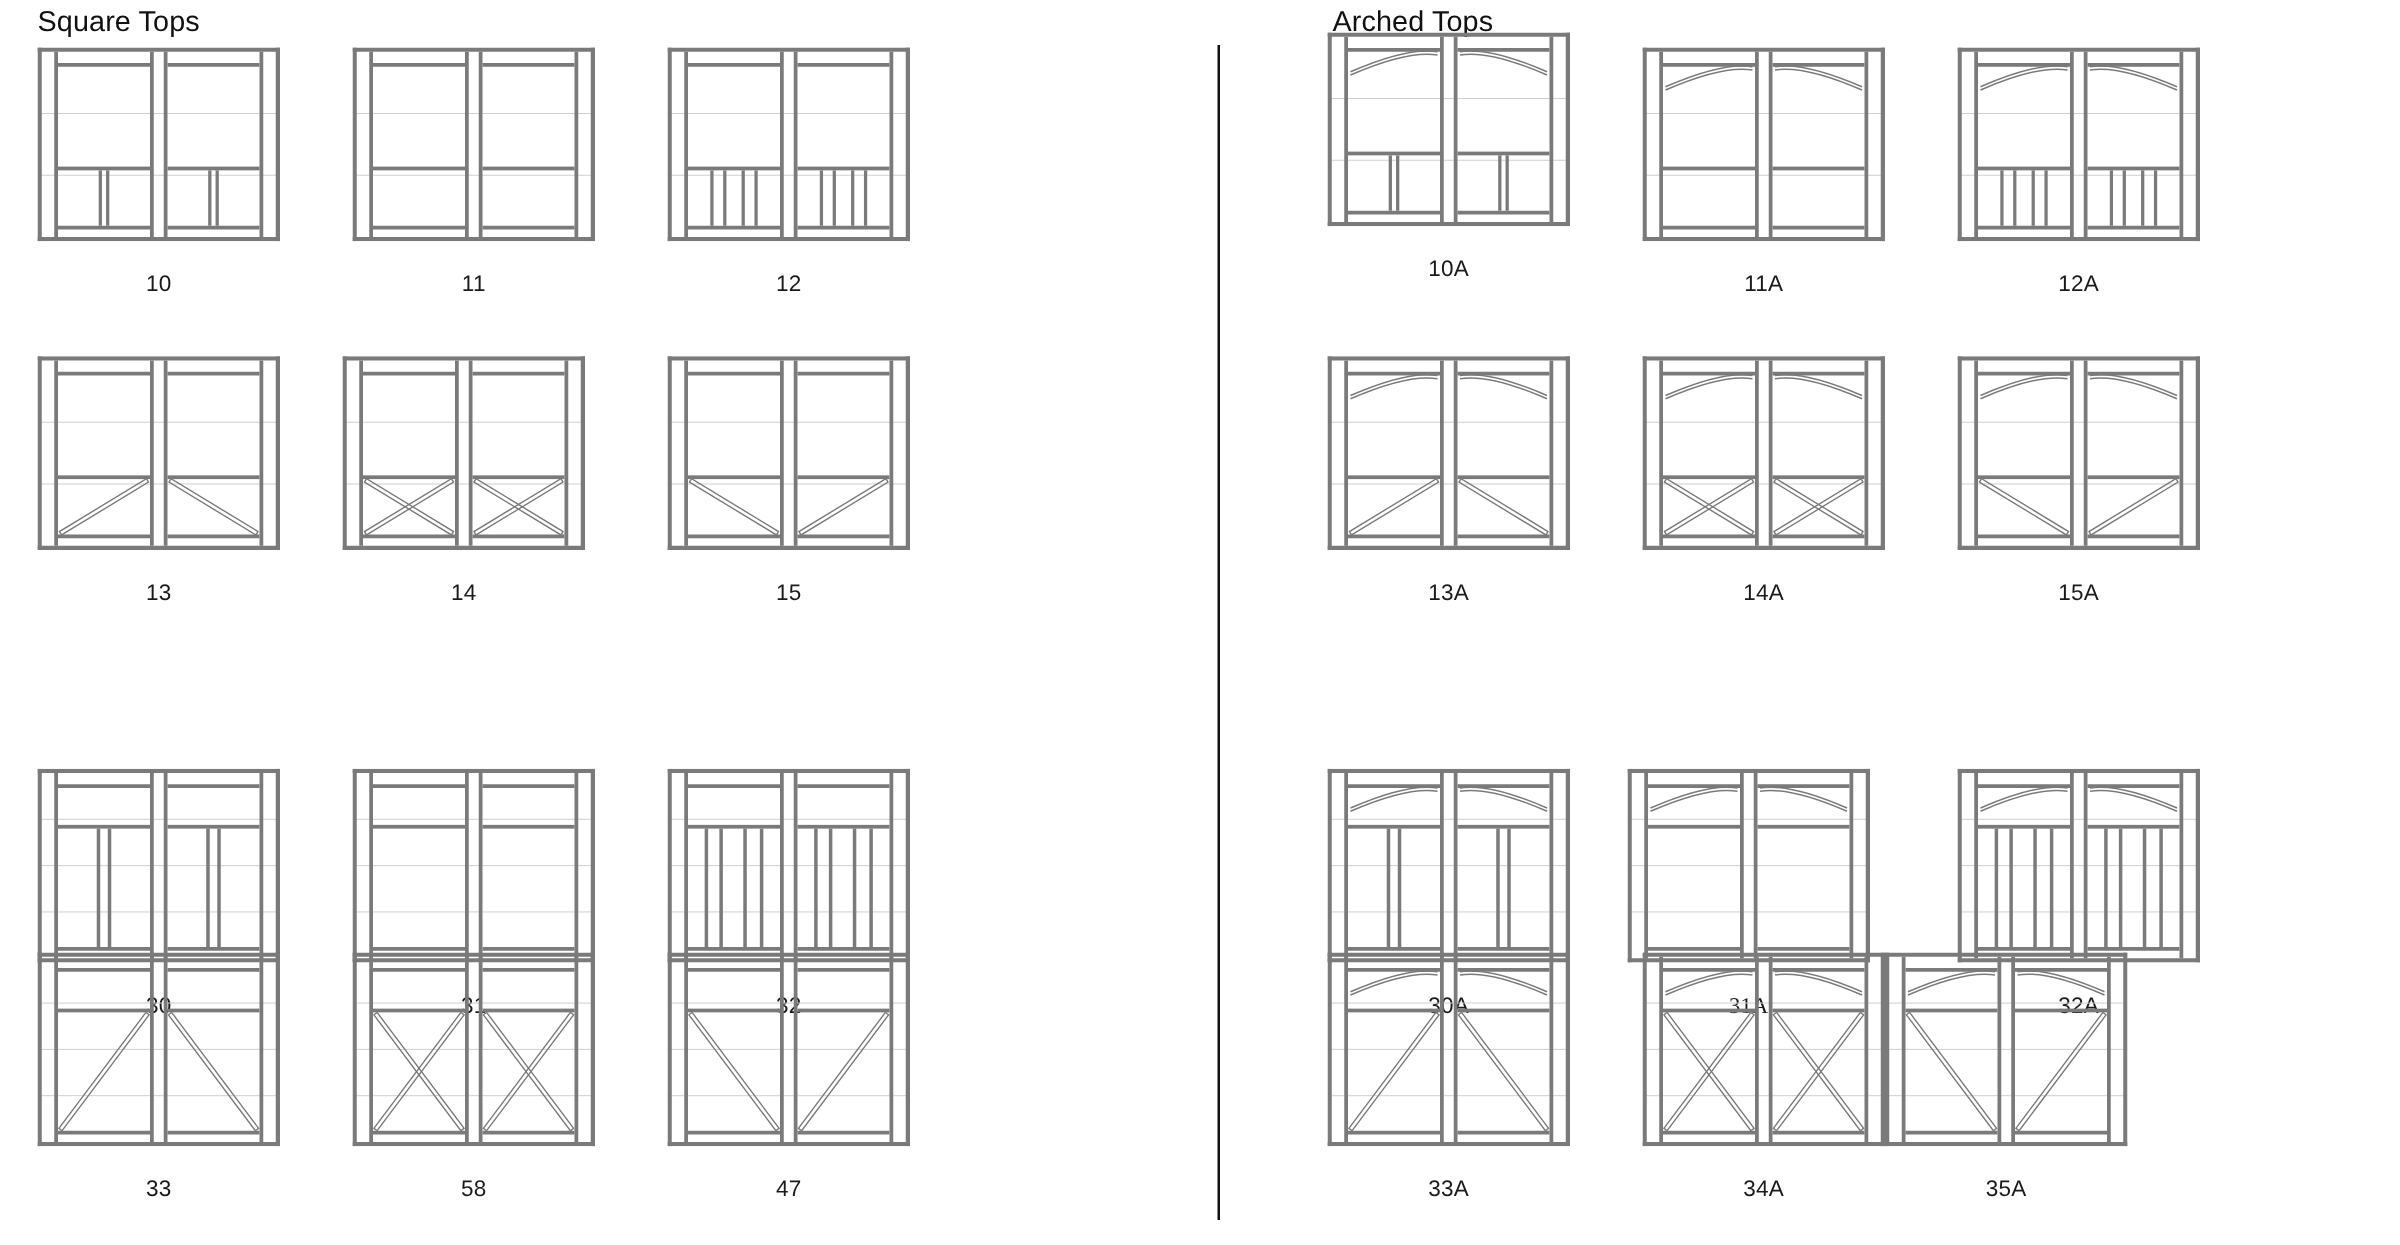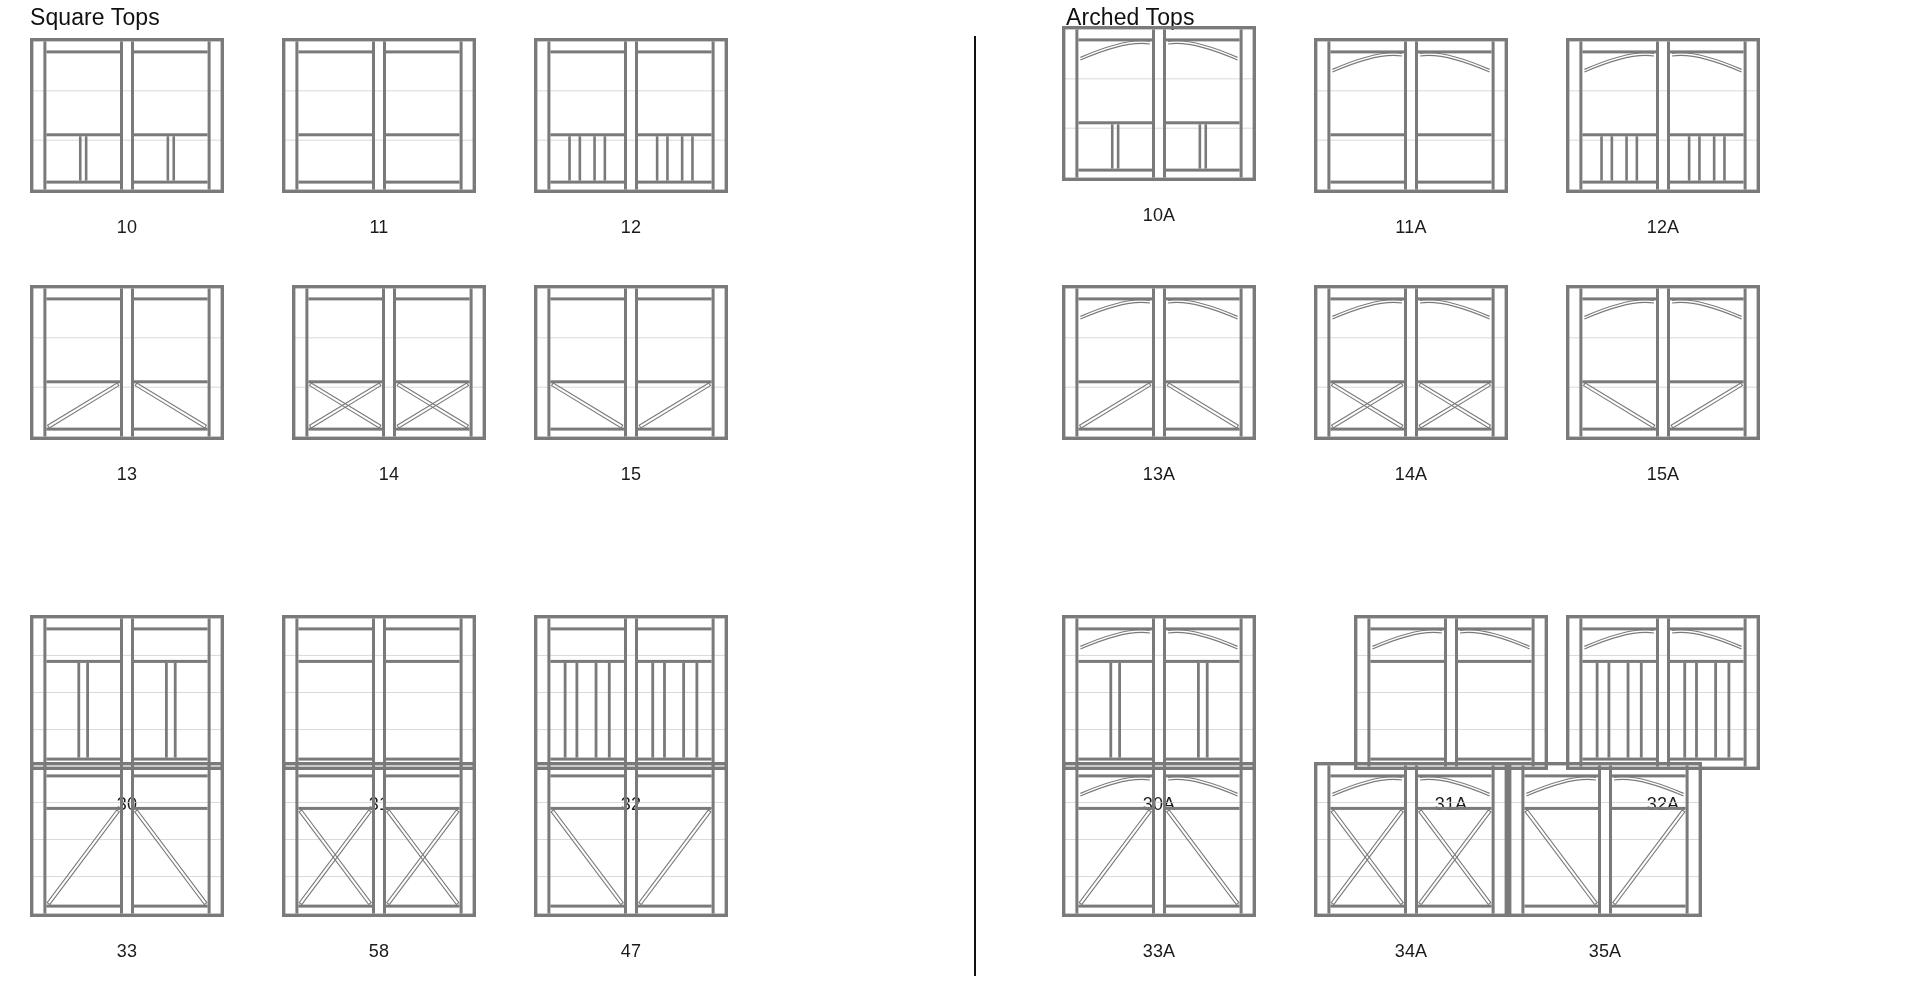--- a/index.html
+++ b/index.html
@@ -174,21 +174,21 @@
               <rect x="177.6" y="3.4" width="3" height="148.2" fill="#7a7a7a"></rect>
               <rect x="104" y="12.4" width="73.6" height="3" fill="#7a7a7a"></rect>
               <rect x="104" y="95.28399999999999" width="73.6" height="3" fill="#7a7a7a"></rect>
               <rect x="104" y="142.6" width="73.6" height="3" fill="#7a7a7a"></rect>
               <polygon points="176.43120959327743,140.2328531124844 106.83120959327744,97.9168531124844 105.16879040672256,100.65114688751558 174.76879040672256,142.96714688751558" fill="none" stroke="#7a7a7a" stroke-width="1.1"></polygon>
             </g>
           </svg>
         </div>
         <div class="door-label">13</div>
       </div>
-      <div class="door-cell" style="left: 292px; top: 285px; width: 194px;">
+      <div class="door-cell" style="left: 274px; top: 285px; width: 194px;">
         <div>
           <svg width="194" height="155" viewBox="0 0 194 155">
             <g>
               <line x1="0" y1="52.79999999999999" x2="194" y2="52.79999999999999" stroke="#cfcfcf" stroke-width="0.8"></line>
               <line x1="0" y1="102.19999999999999" x2="194" y2="102.19999999999999" stroke="#cfcfcf" stroke-width="0.8"></line>
               <rect x="0" y="0" width="194" height="3.4" fill="#7a7a7a"></rect>
               <rect x="0" y="151.6" width="194" height="3.4" fill="#7a7a7a"></rect>
               <rect x="0" y="0" width="3.4" height="155" fill="#7a7a7a"></rect>
               <rect x="190.6" y="0" width="3.4" height="155" fill="#7a7a7a"></rect>
               <rect x="90" y="3.4" width="3" height="148.2" fill="#7a7a7a"></rect>
@@ -634,21 +634,21 @@
               <rect x="104" y="142.6" width="73.6" height="3" fill="#7a7a7a"></rect>
               <path d="M 106 15.4 Q 129.664 11.4 175.6 31.4" fill="none" stroke="#7a7a7a" stroke-width="1.2"></path>
               <path d="M 106 18 Q 129.664 14 175.6 34" fill="none" stroke="#7a7a7a" stroke-width="1.2"></path>
               <rect x="134.984" y="47.896" width="2.8" height="94.704" fill="#7a7a7a"></rect>
               <rect x="143.816" y="47.896" width="2.8" height="94.704" fill="#7a7a7a"></rect>
             </g>
           </svg>
         </div>
         <div class="door-label">30A</div>
       </div>
-      <div class="door-cell" style="left: 1354px; top: 615px; width: 194px;">
+      <div class="door-cell" style="left: 1302px; top: 615px; width: 194px; font-family: Liberation Serif, serif;">
         <div>
           <svg width="194" height="155" viewBox="0 0 194 155">
             <g>
               <line x1="0" y1="40.449999999999996" x2="194" y2="40.449999999999996" stroke="#cfcfcf" stroke-width="0.8"></line>
               <line x1="0" y1="77.5" x2="194" y2="77.5" stroke="#cfcfcf" stroke-width="0.8"></line>
               <line x1="0" y1="114.55" x2="194" y2="114.55" stroke="#cfcfcf" stroke-width="0.8"></line>
               <rect x="0" y="0" width="194" height="3.4" fill="#7a7a7a"></rect>
               <rect x="0" y="151.6" width="194" height="3.4" fill="#7a7a7a"></rect>
               <rect x="0" y="0" width="3.4" height="155" fill="#7a7a7a"></rect>
               <rect x="190.6" y="0" width="3.4" height="155" fill="#7a7a7a"></rect>

